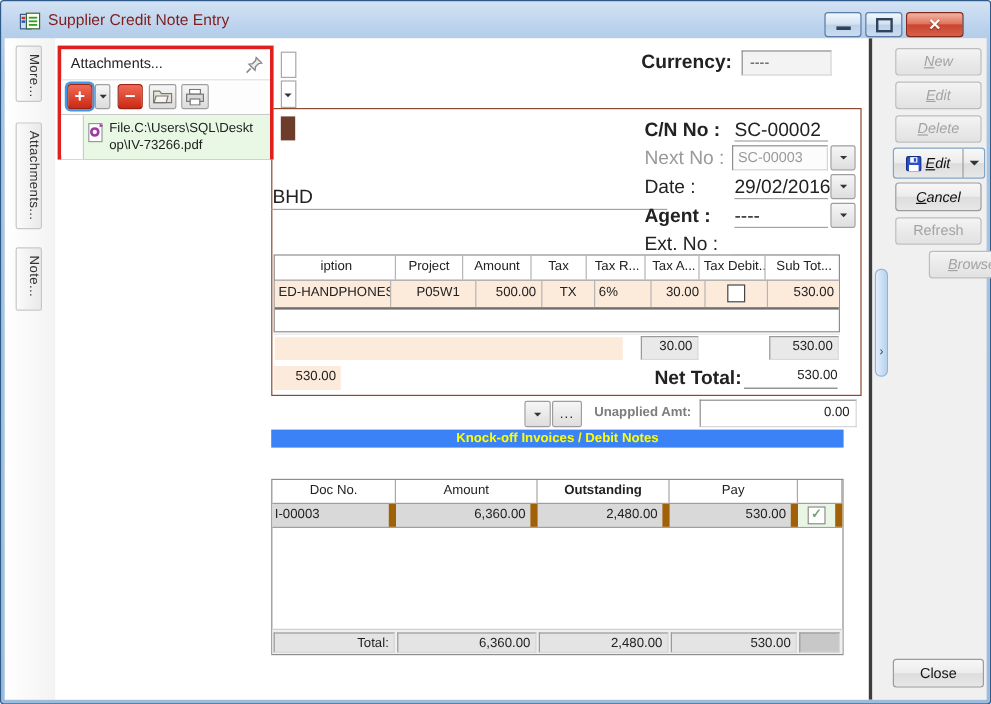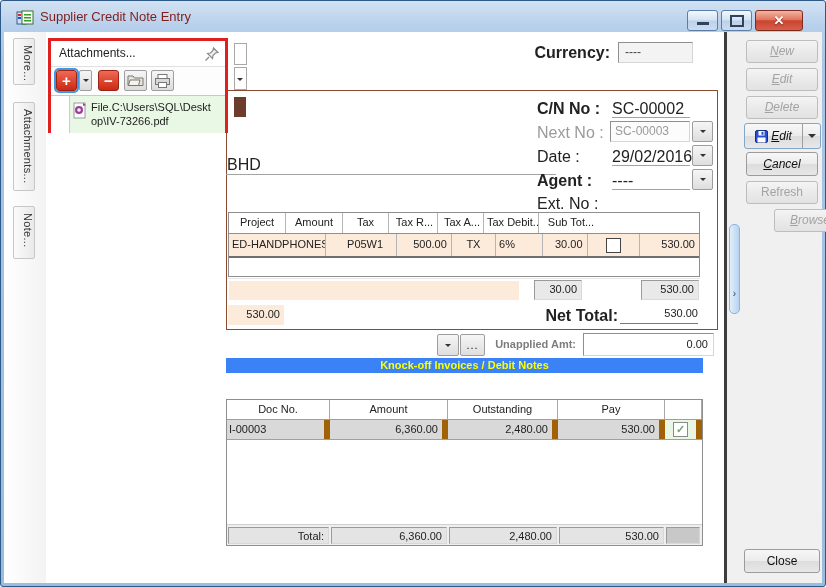--- a/index.html
+++ b/index.html
@@ -213,20 +213,21 @@
 <div class="abs uline" style="left:612px;top:189px;width:78px;"></div>
 <div class="abs combo-btn" style="left:692px;top:169px;">
     <div class="tri small"></div>
   </div>
 
 <div class="abs lbl" style="left:537px;top:195px;">Ext. No :</div>
 <div class="abs uline" style="left:612px;top:212px;width:78px;"></div>
 
 <div class="abs" id="igrid">
   <div class="grow" id="ihead">
+    <div class="gcell ta-l" style="width:101px;">iption</div>
     <div class="gcell" style="width:57px;">Project</div>
     <div class="gcell" style="width:57px;">Amount</div>
     <div class="gcell" style="width:46px;">Tax</div>
     <div class="gcell ta-l" style="width:49px;">Tax R...</div>
     <div class="gcell ta-l" style="width:46px;">Tax A...</div>
     <div class="gcell ta-l" style="width:55px;">Tax Debit...</div>
     <div class="gcell ta-l" style="width:61px;">Sub Tot...</div>
   </div>
   <div class="grow" id="irow">
     <div class="gcell ta-l" style="width:101px;">ED-HANDPHONES</div>
@@ -255,21 +256,21 @@
   </div>
 <div class="abs combo-btn" style="left:460px;top:334px;width:25px;height:22px;font-size:11px;color:#222;letter-spacing:1px;">...</div>
 <div class="abs" style="left:478px;top:338px;width:98px;text-align:right;font-size:11px;font-weight:bold;color:#7d7d7d;">Unapplied Amt:</div>
 <div class="abs sunken" style="left:583px;top:333px;width:131px;height:23px;line-height:21px;text-align:right;padding-right:5px;">0.00</div>
 
 <div class="abs" id="navybar">Knock-off Invoices / Debit Notes</div>
 <div class="abs" id="kgrid">
   <div class="grow" id="khead">
     <div class="gcell" style="width:103px;">Doc No.</div>
     <div class="gcell" style="width:118px;">Amount</div>
-    <div class="gcell" style="width:110px;">Outstanding</div>
+    <div class="gcell" style="width:110px;font-weight:bold;">Outstanding</div>
     <div class="gcell" style="width:107px;">Pay</div>
     <div class="gcell" style="width:37px;"></div>
   </div>
   <div class="grow" id="krow">
     <div class="gcell ta-l" style="width:103px;padding-left:2px;">I-00003</div>
     <div class="gcell ta-r" style="width:118px;">6,360.00</div>
     <div class="gcell ta-r" style="width:110px;">2,480.00</div>
     <div class="gcell ta-r" style="width:107px;">530.00</div>
     <div class="gcell chk-cell" style="width:37px;">
         <span class="kchk">✓</span>

